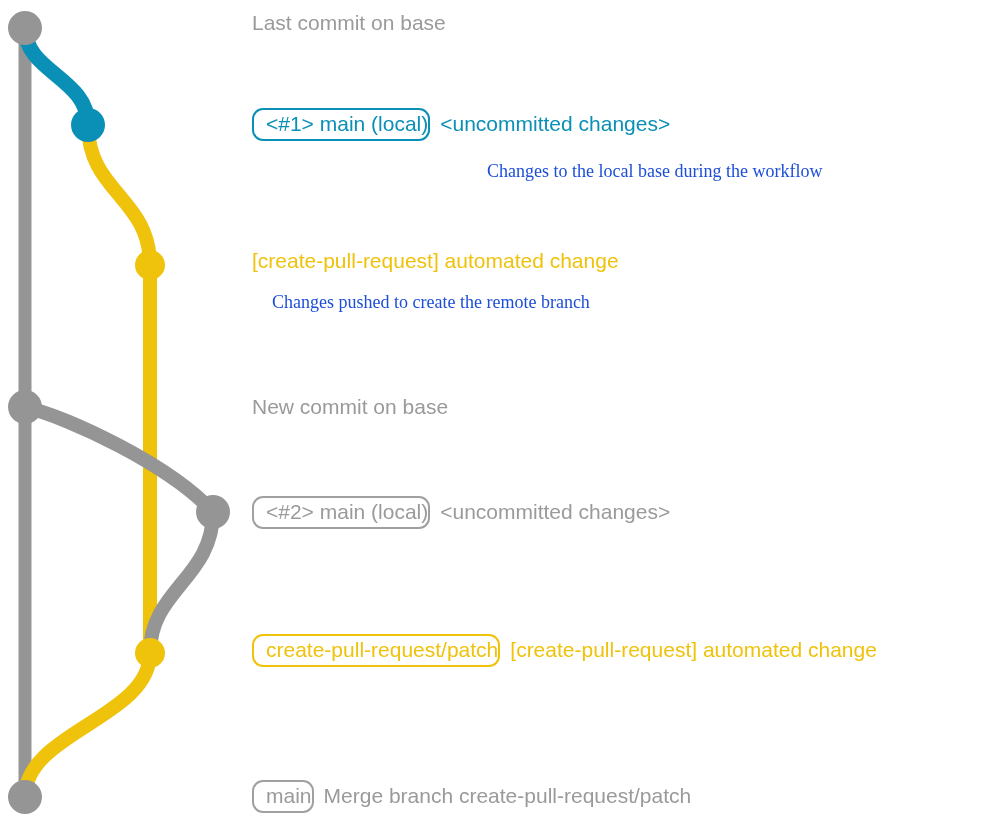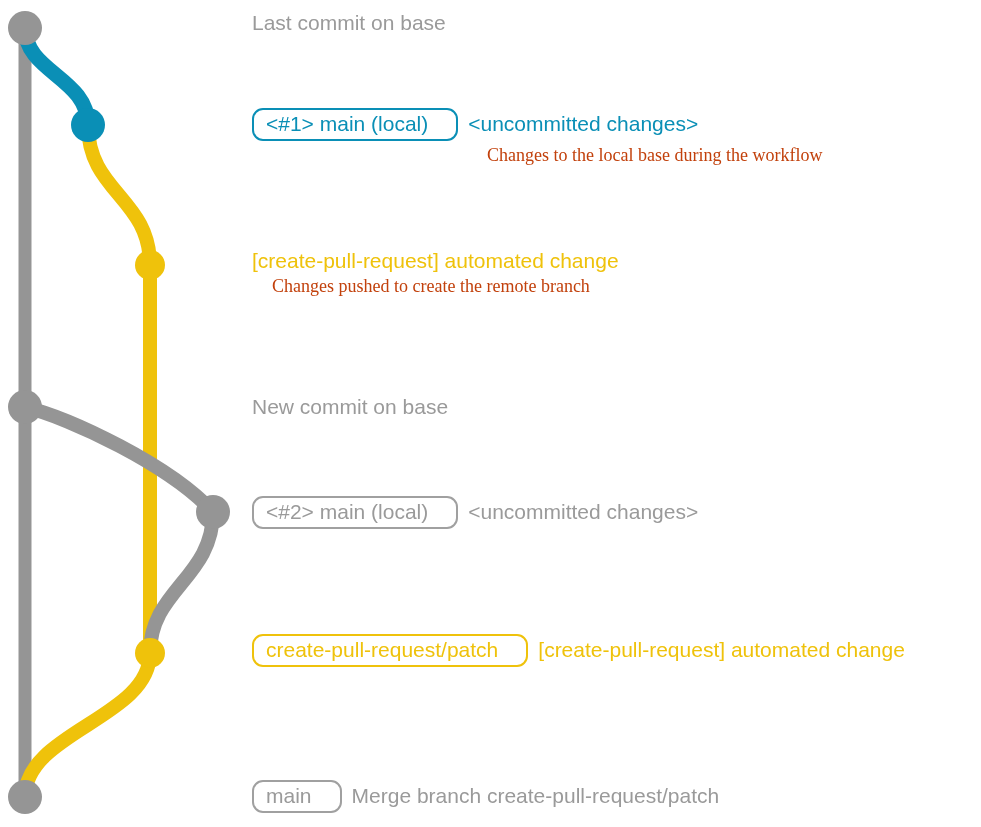--- a/index.html
+++ b/index.html
@@ -44,21 +44,21 @@
     display: flex;
     align-items: center;
     gap: 10px;
     white-space: nowrap;
   }
 
   .pill {
     display: inline-block;
     border: 2px solid #9a9a9a;
     border-radius: 11px;
-    padding: 3px 28px 5px 12px;
+    padding: 3px 0 5px 12px;
     font-size: 21px;
     line-height: 1.0;
     color: #9a9a9a;
     background: #ffffff;
     white-space: nowrap;
   }
   .pill.teal   { border-color: #0a8fb6; color: #0a8fb6; }
   .pill.yellow { border-color: #efc20b; color: #efc20b; }
   .pill.gray   { border-color: #a0a0a0; color: #9a9a9a; }
 
@@ -67,23 +67,23 @@
     line-height: 1.05;
     white-space: nowrap;
   }
   .title.teal   { color: #0a8fb6; }
   .title.yellow { color: #efc20b; }
   .title.gray   { color: #9a9a9a; }
 
   .subtitle {
     font-family: "Liberation Serif", serif;
     font-size: 18px;
-    color: #c2410c;
+    color: #1d4ed8;
     white-space: nowrap;
-    margin-top: 4px;
+    margin-top: 20px;
   }
 
   
   .sub-indent-a { margin-left: 235px; }
   .sub-indent-b { margin-left: 20px; }
   .sub-indent-c { margin-left: 235px; }
   .sub-indent-d { margin-left: 315px; }
 </style>
 </head>
 <body>

